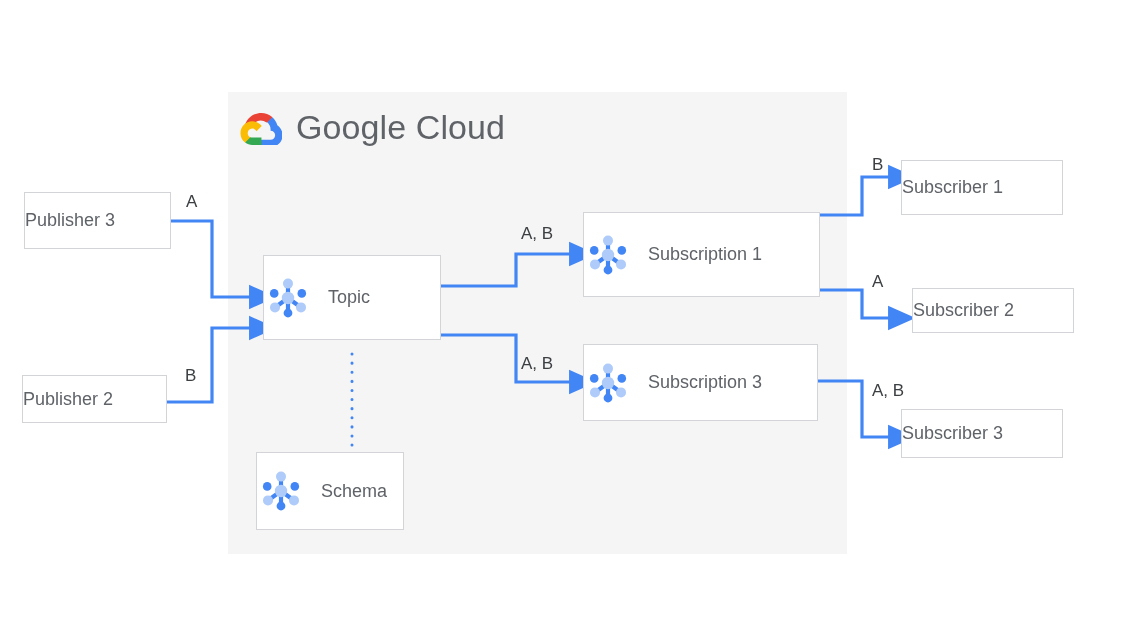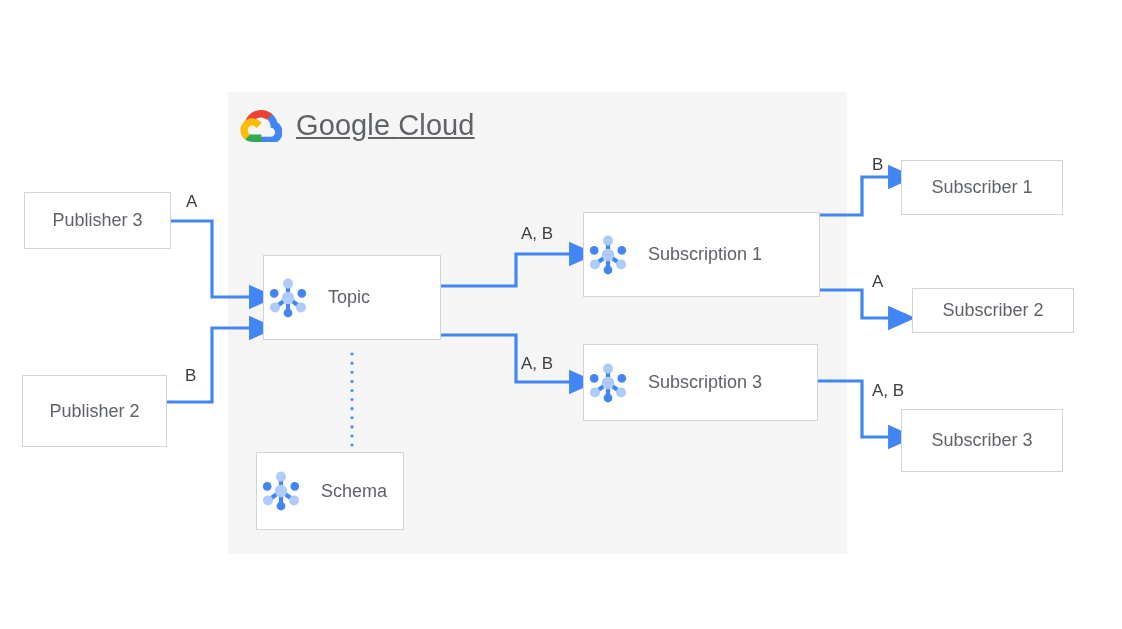--- a/index.html
+++ b/index.html
@@ -35,37 +35,35 @@
   }
   .gc-logo {
     position: absolute;
     left: 240px;
     top: 108px;
     display: flex;
     align-items: center;
     gap: 14px;
   }
   .gc-wordmark {
-    font-size: 29px;
+    font-size: 34px;
     color: #5f6368;
     letter-spacing: 0.1px;
     white-space: nowrap;
-    text-decoration: underline;
   }
   .gc-wordmark .lite {
     color: #5f6368;
   }
   .node {
     position: absolute;
     background: #ffffff;
     border: 1px solid #d2d4d7;
     box-sizing: border-box;
     display: flex;
     align-items: center;
-    justify-content: center;
     color: #5f6368;
     font-size: 18px;
     white-space: nowrap;
   }
   .node.with-icon {
     justify-content: flex-start;
     gap: 16px;
   }
   .node .label {
     color: #5f6368;
@@ -113,21 +111,21 @@
       <path d="M820,290 L862,290 L862,318 L889,318" marker-end="url(#arrowhead)"></path>
       <path d="M818,381 L862,381 L862,437 L889,437" marker-end="url(#arrowhead)"></path>
     </g>
     <path d="M352,354 L352,450" fill="none" stroke="#4285f4" stroke-width="3" stroke-linecap="round" stroke-dasharray="0.1 9"></path>
   </svg>
 
   <div class="node" style="left:24px;top:192px;width:147px;height:57px;">
     <span class="label">Publisher 3</span>
   </div>
 
-  <div class="node" style="left:22px;top:375px;width:145px;height:72px;">
+  <div class="node" style="left:22px;top:375px;width:145px;height:48px;">
     <span class="label">Publisher 2</span>
   </div>
 
   <div class="node with-icon" style="left:263px;top:255px;width:178px;height:85px;">
     <svg class="ps-icon" width="48" height="48" viewBox="0 0 48 48">
       <g stroke="#4285f4" stroke-width="4.2" stroke-linecap="round">
         <line x1="24" y1="24" x2="24" y2="11"></line>
         <line x1="24" y1="24" x2="24" y2="37"></line>
         <line x1="24" y1="24" x2="13" y2="32"></line>
         <line x1="24" y1="24" x2="35" y2="32"></line>
@@ -201,21 +199,21 @@
   </div>
 
   <div class="node" style="left:901px;top:160px;width:162px;height:55px;">
     <span class="label">Subscriber 1</span>
   </div>
 
   <div class="node" style="left:901px;top:288px;width:162px;height:45px;margin-left:11px;">
     <span class="label">Subscriber 2</span>
   </div>
 
-  <div class="node" style="left:901px;top:409px;width:162px;height:63px;">
+  <div class="node" style="left:901px;top:409px;width:162px;height:49px;">
     <span class="label">Subscriber 3</span>
   </div>
 
   <div class="wire-label" style="left:186px;top:192px;">A</div>
   <div class="wire-label" style="left:185px;top:366px;">B</div>
   <div class="wire-label" style="left:521px;top:224px;">A, B</div>
   <div class="wire-label" style="left:521px;top:354px;">A, B</div>
   <div class="wire-label" style="left:872px;top:155px;">B</div>
   <div class="wire-label" style="left:872px;top:272px;">A</div>
   <div class="wire-label" style="left:872px;top:381px;">A, B</div>

